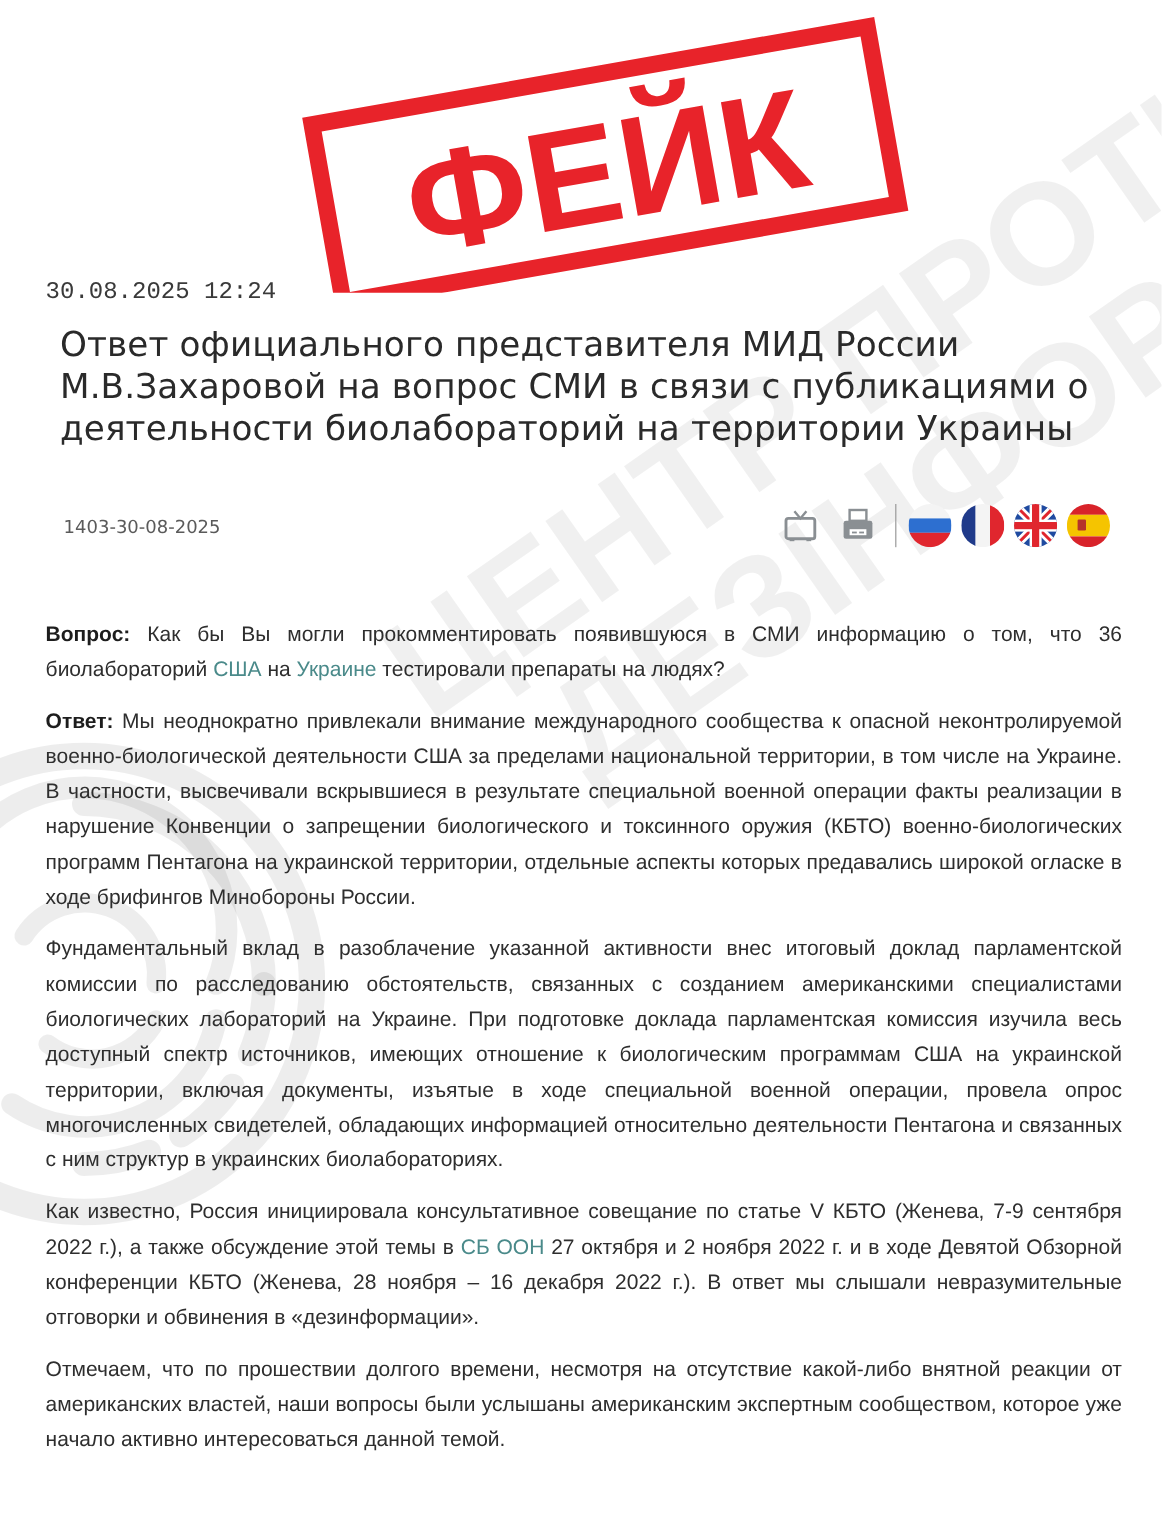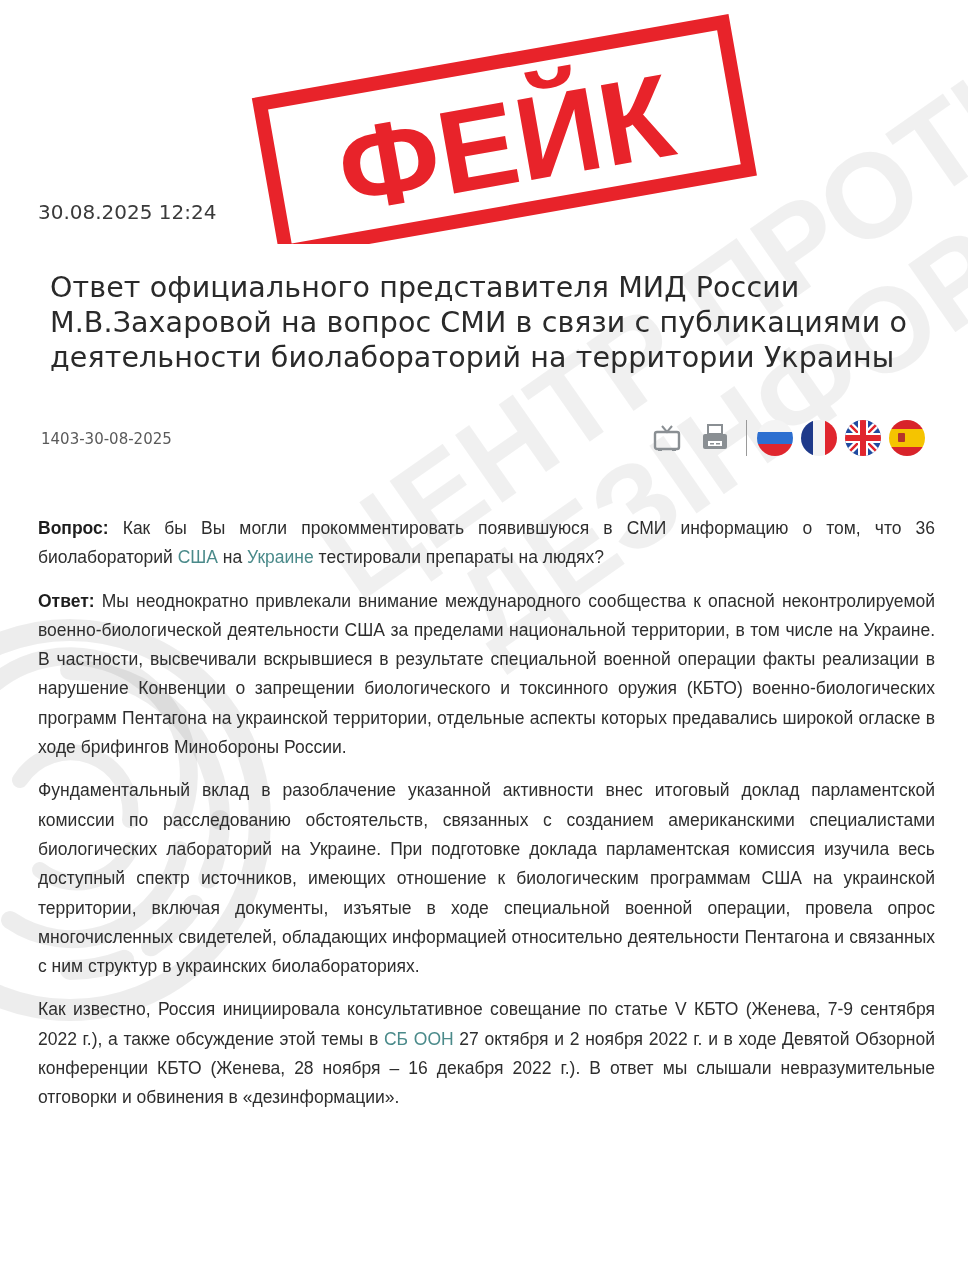--- a/index.html
+++ b/index.html
@@ -49,42 +49,43 @@
     }
     .content {
       position: absolute;
       left: 38px;
       top: 0;
       width: 897px;
       z-index: 2;
     }
     .date {
       position: absolute;
-      top: 200px;
+      top: 232px;
       left: 0;
       font-size: 20px;
       color: #3a3a3a;
+      font-family: Liberation Mono, monospace;
     }
     .title {
       position: absolute;
       top: 258px;
       left: 0;
       width: 897px;
       margin: 12px;
       font-family: "DejaVu Sans", sans-serif;
       font-weight: normal;
       font-size: 28.5px;
       line-height: 35px;
       color: #2a2a2a;
       letter-spacing: 0.1px;
     }
     .doc-id {
       position: absolute;
       top: 430px;
-      left: 3px;
+      left: 15px;
       font-size: 15px;
       color: #5a5a5a;
     }
     .tools {
       position: absolute;
       top: 420px;
       left: 612px;
       height: 36px;
       display: flex;
       align-items: center;
@@ -200,14 +201,15 @@
     <p>
       <b>Вопрос:</b><span> Как бы Вы могли прокомментировать появившуюся в СМИ информацию о том, что 36 биолабораторий </span><a class="link">США</a><span> на </span><a class="link">Украине</a><span> тестировали препараты на людях?</span>
     </p>
     <p>
       <b>Ответ:</b><span> Мы неоднократно привлекали внимание международного сообщества к опасной неконтролируемой военно-биологической деятельности США за пределами национальной территории, в том числе на Украине. В частности, высвечивали вскрывшиеся в результате специальной военной операции факты реализации в нарушение Конвенции о запрещении биологического и токсинного оружия (КБТО) военно-биологических программ Пентагона на украинской территории, отдельные аспекты которых предавались широкой огласке в ходе брифингов Минобороны России.</span>
     </p>
     <p>Фундаментальный вклад в разоблачение указанной активности внес итоговый доклад парламентской комиссии по расследованию обстоятельств, связанных с созданием американскими специалистами биологических лабораторий на Украине. При подготовке доклада парламентская комиссия изучила весь доступный спектр источников, имеющих отношение к биологическим программам США на украинской территории, включая документы, изъятые в ходе специальной военной операции, провела опрос многочисленных свидетелей, обладающих информацией относительно деятельности Пентагона и связанных с ним структур в украинских биолабораториях.</p>
     <p>
       <span>Как известно, Россия инициировала консультативное совещание по статье V КБТО (Женева, 7-9 сентября 2022 г.), а также обсуждение этой темы в </span><a class="link">СБ ООН</a><span> 27 октября и 2 ноября 2022 г. и в ходе Девятой Обзорной конференции КБТО (Женева, 28 ноября – 16 декабря 2022 г.). В ответ мы слышали невразумительные отговорки и обвинения в «дезинформации».</span>
     </p>
+    <p>Отмечаем, что по прошествии долгого времени, несмотря на отсутствие какой-либо внятной реакции от американских властей, наши вопросы были услышаны американским экспертным сообществом, которое уже начало активно интересоваться данной темой.</p>
   </div>
 </div>
 
 </body></html>

